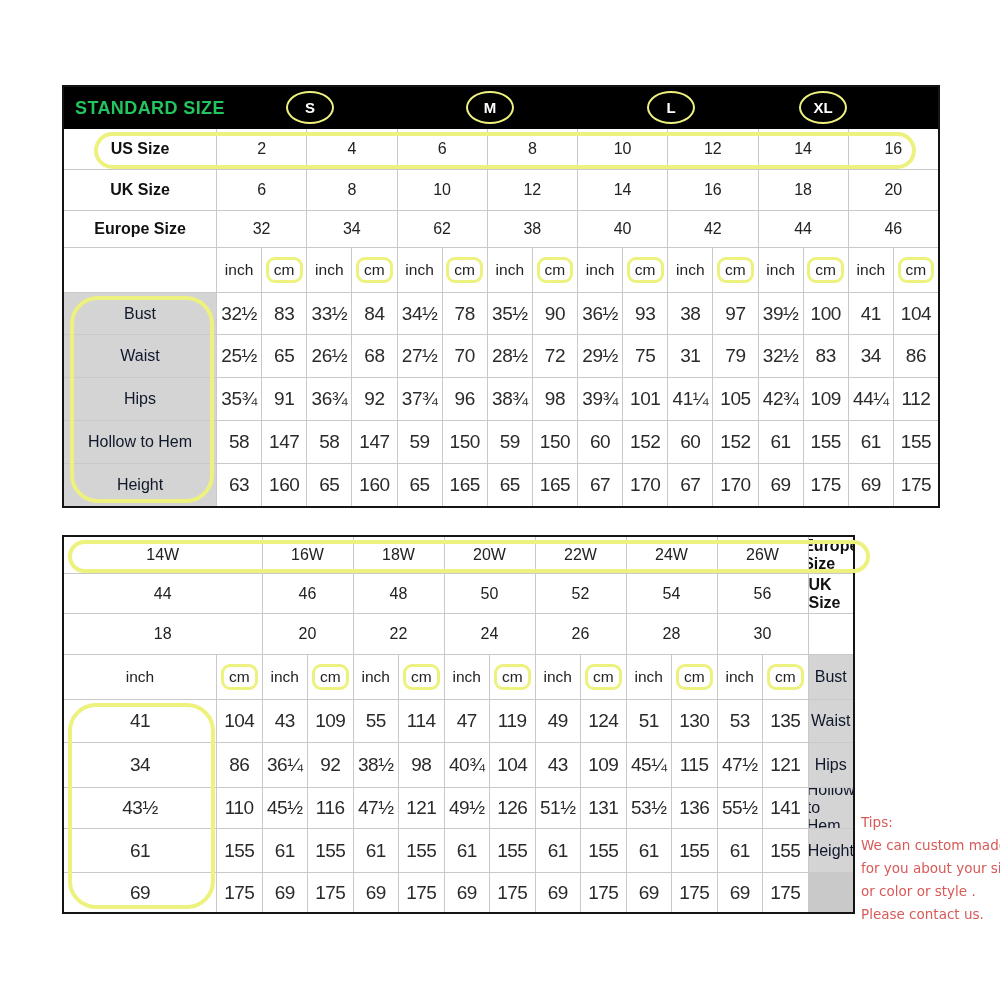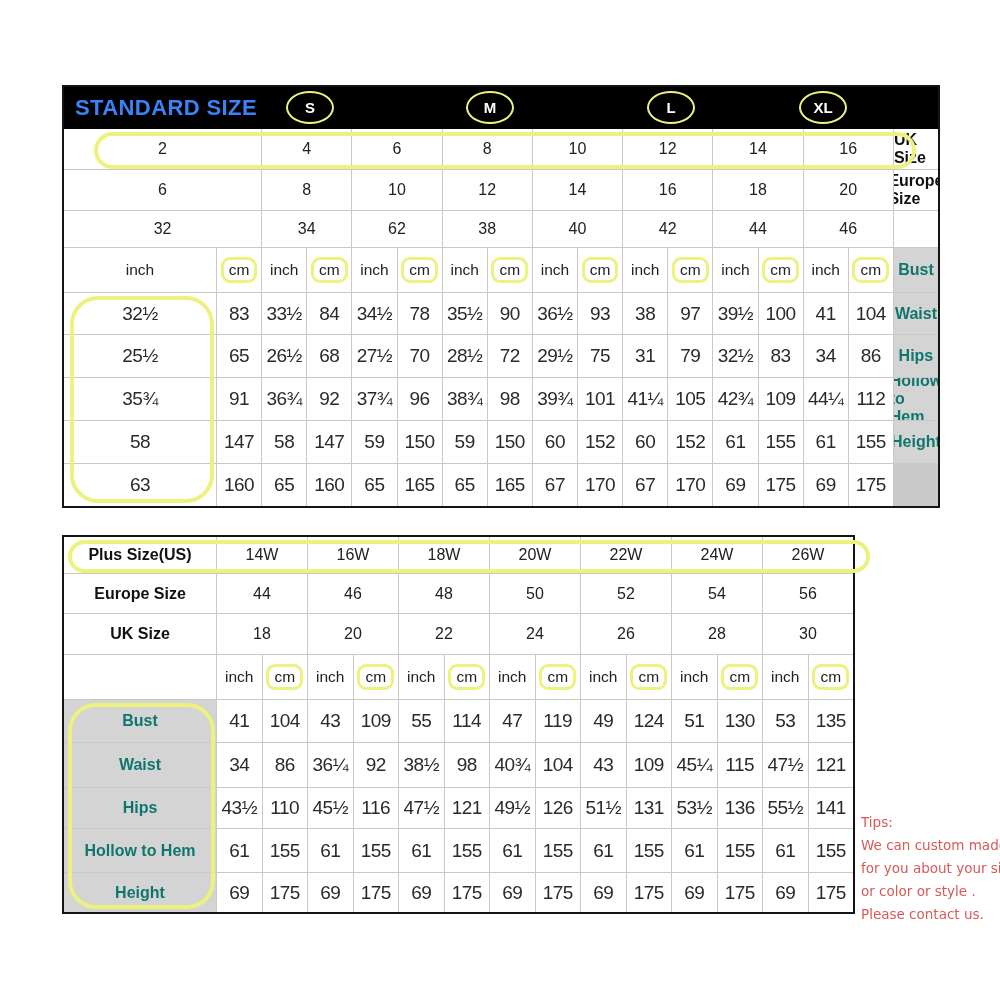--- a/index.html
+++ b/index.html
@@ -7,39 +7,39 @@
   .page {
     position:relative; width:1000px; height:1000px; background:#ffffff;
     font-family:"Liberation Sans", sans-serif; overflow:hidden;
   }
   .tbl { position:absolute; border:2px solid #141414; background:#fff; }
   #table1 { left:62px; top:85px;  width:878px; }
   #table2 { left:62px; top:535px; width:793px; }
 
   
   .hdr { position:relative; height:42px; background:#000; display:flex; align-items:center; }
-  .hdr-title { color:#3b82f6; font-weight:bold; font-size:22px; letter-spacing:0.4px; padding-left:11px; }
+  .hdr-title { color:#22c55e; font-weight:bold; font-size:18px; letter-spacing:0.4px; padding-left:11px; }
   .size-circle {
     position:absolute; top:4px; width:48px; height:33px;
     border:2.5px solid var(--highlight-yellow); border-radius:50%;
     color:#fff; font-weight:bold; font-size:15px;
     display:flex; align-items:center; justify-content:center;
   }
   .c0{left:222px;} .c1{left:402px;} .c2{left:583px;} .c3{left:735px;}
 
   
   .grid { display:grid; gap:1px; background:#c9c9c9; }
   #grid1 { grid-template-columns:152px repeat(16,1fr);
            grid-template-rows:40px 40px 36px 44px 41px 42px 42px 42px 42px; }
   #grid2 { grid-template-columns:152px repeat(14,1fr);
            grid-template-rows:36px 39px 40px 44px 42px 44px 40px 43px 39px; }
   .cell { background:#fff; display:flex; align-items:center; justify-content:center;
           color:#222; font-size:16px; overflow:hidden; }
   .label-cell  { font-weight:bold; color:#111; }
-  .mlabel-cell { background:#d4d4d4; font-weight:bold; color:#0f766e; }
+  .mlabel-cell { background:#d4d4d4; font-weight:normal; color:#0f172a; }
   .mvalue-cell { font-size:19px; color:#2a2a2a; letter-spacing:-0.5px; }
   .unit-cell   { font-size:15.5px; }
   .cm-box { border:3px solid var(--highlight-yellow); border-radius:9px; padding:1px 5px; }
 
   
   .overlay { position:absolute; border:4px solid var(--highlight-yellow);
              pointer-events:none; background:transparent; }
   #hl-us-row   { left:30px;  top:45px;  width:822px; height:37px;  border-radius:19px; }
   #hl-t1-labels{ left:6px;   top:209px; width:144px; height:207px; border-radius:28px; }
   #hl-plus-row { left:4px;   top:3px;   width:802px; height:33px;  border-radius:17px; }
@@ -57,20 +57,21 @@
 
   <div class="tbl" id="table1">
     <div class="hdr">
       <span class="hdr-title">STANDARD SIZE</span>
       <span class="size-circle c0">S</span>
       <span class="size-circle c1">M</span>
       <span class="size-circle c2">L</span>
       <span class="size-circle c3">XL</span>
     </div>
     <div class="grid" id="grid1">
+        <div class="cell label-cell">US Size</div>
         <div class="cell size-value-cell" style="grid-column: span 2;">2</div>
         <div class="cell size-value-cell" style="grid-column: span 2;">4</div>
         <div class="cell size-value-cell" style="grid-column: span 2;">6</div>
         <div class="cell size-value-cell" style="grid-column: span 2;">8</div>
         <div class="cell size-value-cell" style="grid-column: span 2;">10</div>
         <div class="cell size-value-cell" style="grid-column: span 2;">12</div>
         <div class="cell size-value-cell" style="grid-column: span 2;">14</div>
         <div class="cell size-value-cell" style="grid-column: span 2;">16</div>
         <div class="cell label-cell">UK Size</div>
         <div class="cell size-value-cell" style="grid-column: span 2;">6</div>
@@ -208,21 +209,20 @@
         <div class="cell mvalue-cell">175</div>
         <div class="cell mvalue-cell">69</div>
         <div class="cell mvalue-cell">175</div>
       </div>
     <div class="overlay" id="hl-us-row"></div>
     <div class="overlay" id="hl-t1-labels"></div>
   </div>
 
   <div class="tbl" id="table2">
     <div class="grid" id="grid2">
-        <div class="cell label-cell">Plus Size(US)</div>
         <div class="cell size-value-cell" style="grid-column: span 2;">14W</div>
         <div class="cell size-value-cell" style="grid-column: span 2;">16W</div>
         <div class="cell size-value-cell" style="grid-column: span 2;">18W</div>
         <div class="cell size-value-cell" style="grid-column: span 2;">20W</div>
         <div class="cell size-value-cell" style="grid-column: span 2;">22W</div>
         <div class="cell size-value-cell" style="grid-column: span 2;">24W</div>
         <div class="cell size-value-cell" style="grid-column: span 2;">26W</div>
         <div class="cell label-cell">Europe Size</div>
         <div class="cell size-value-cell" style="grid-column: span 2;">44</div>
         <div class="cell size-value-cell" style="grid-column: span 2;">46</div>

